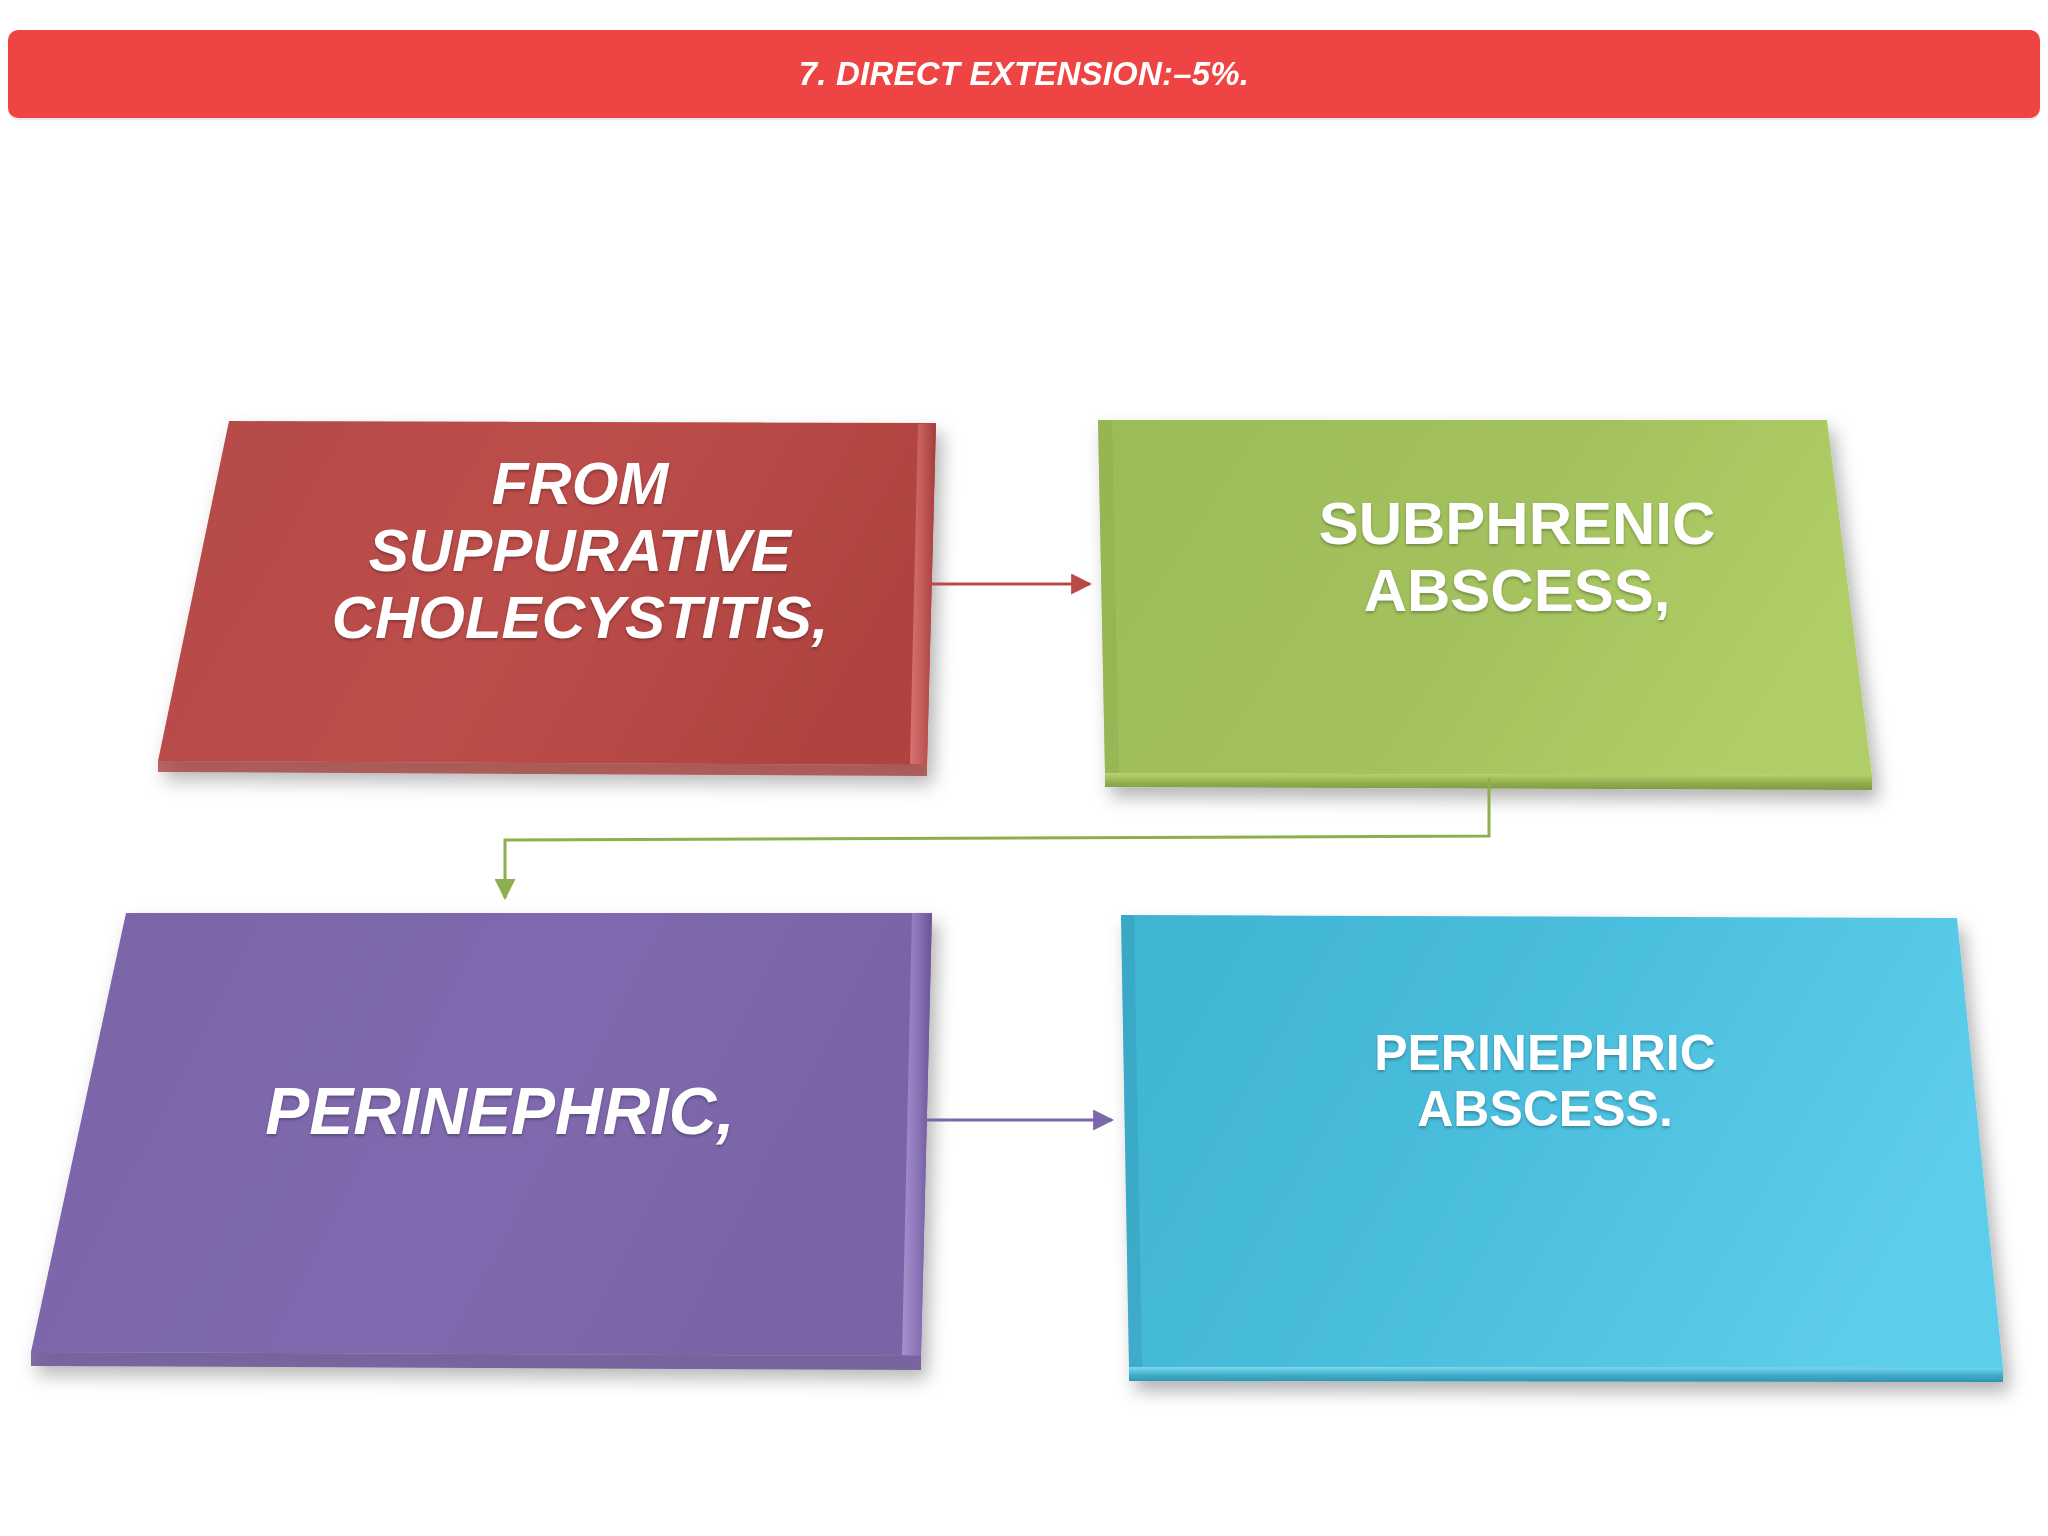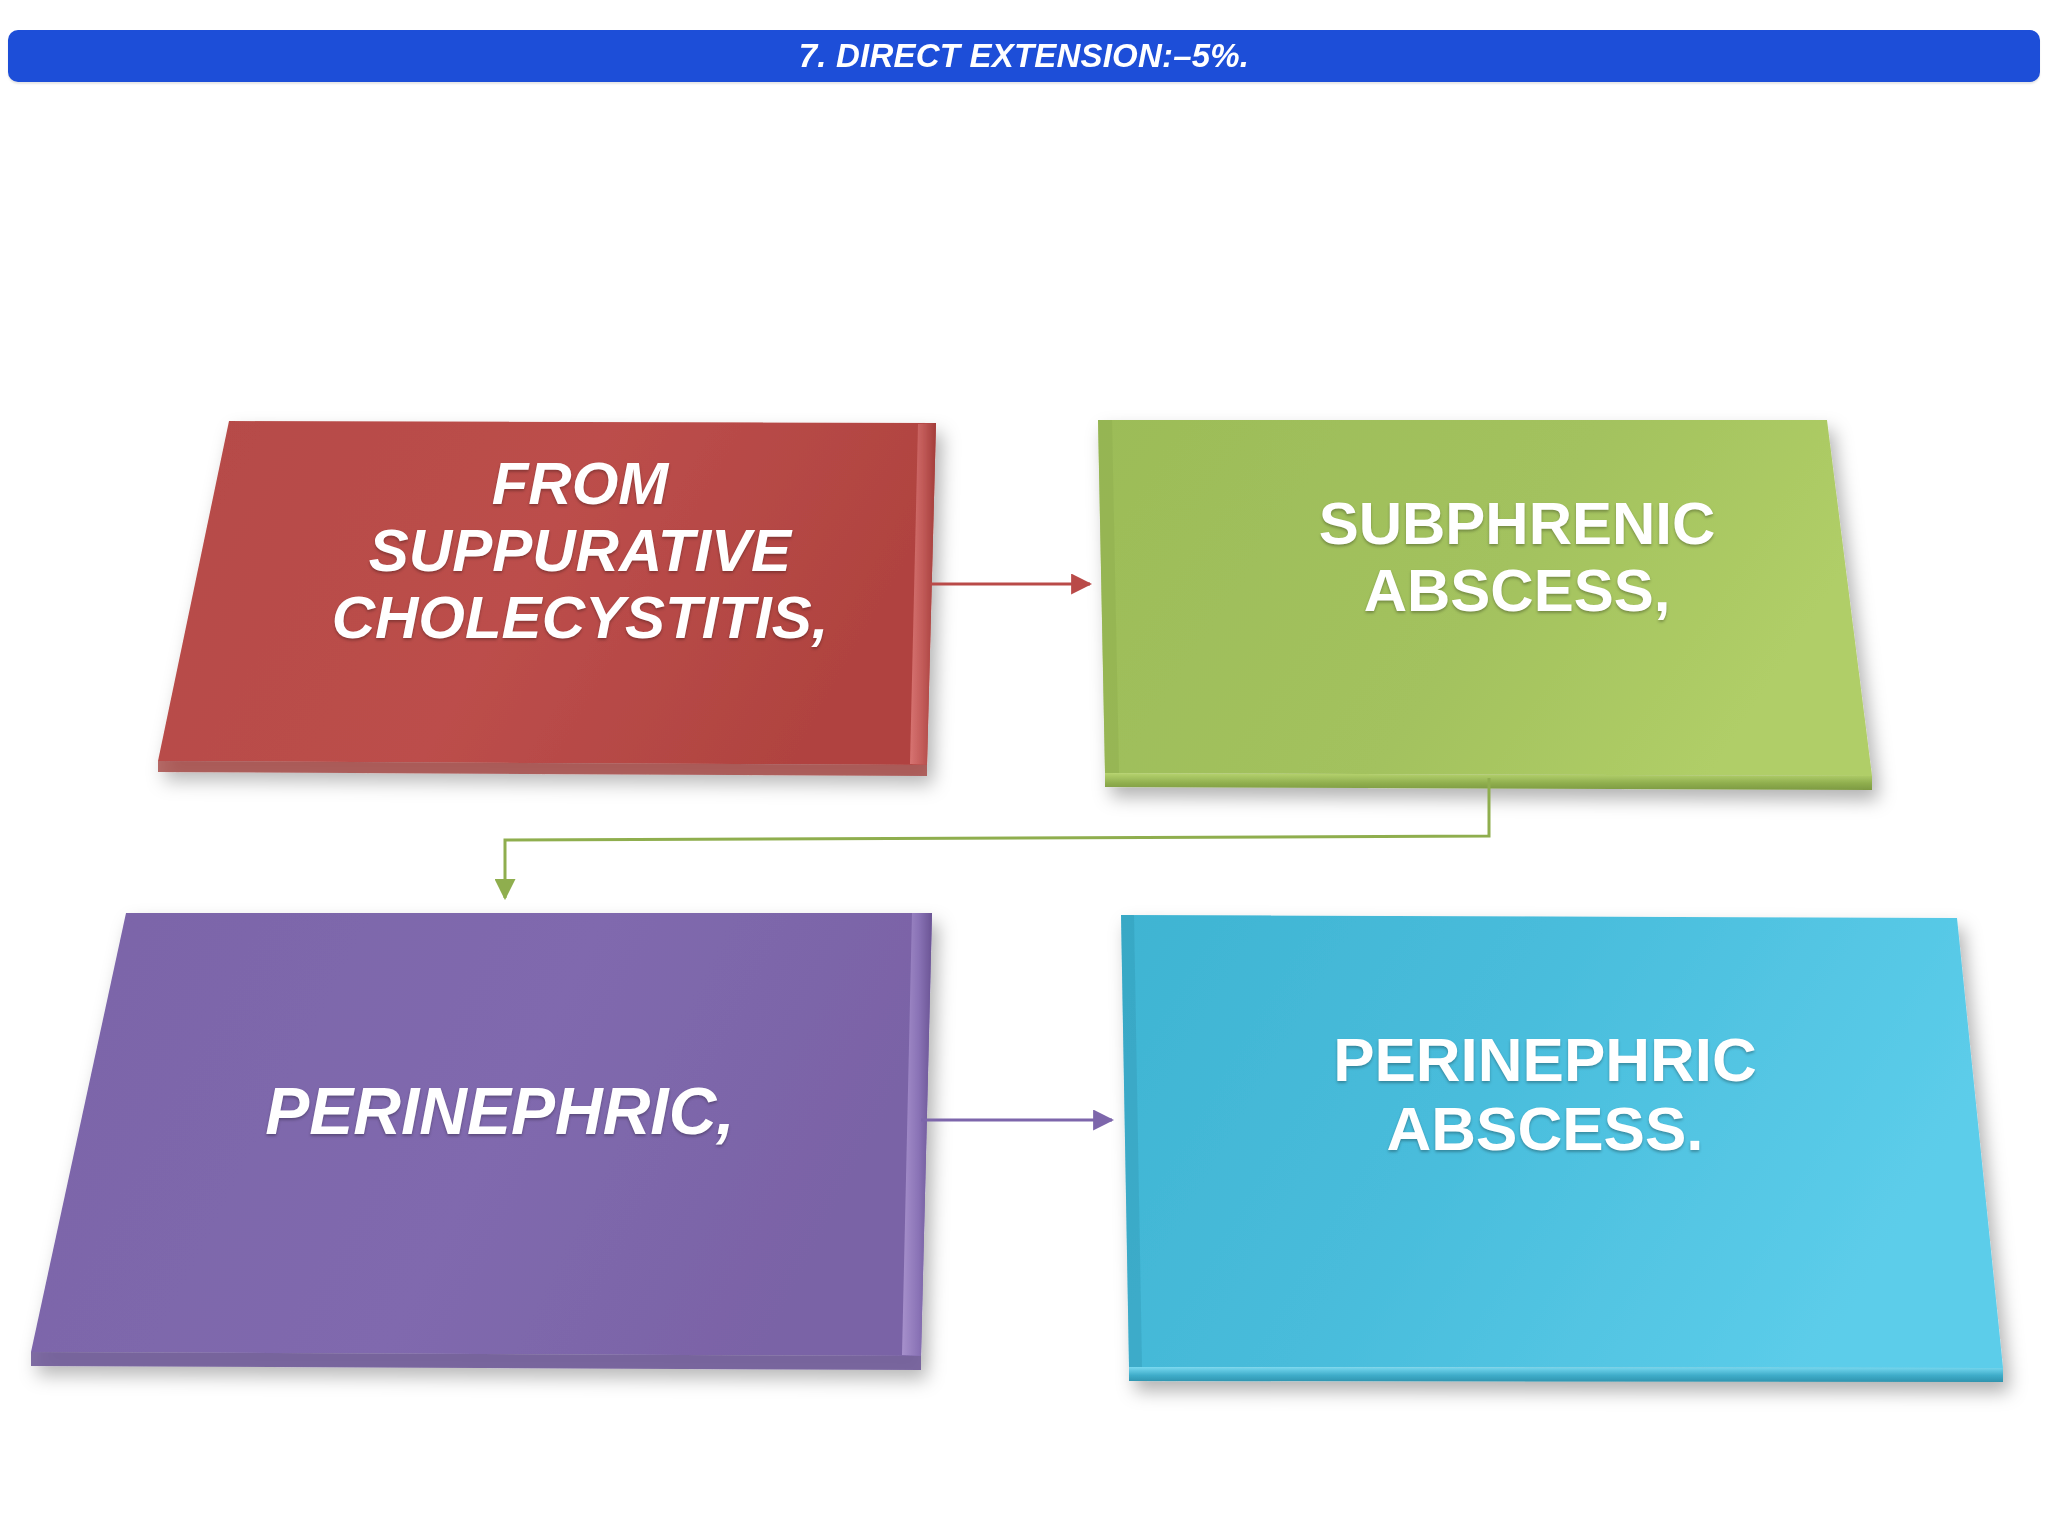--- a/index.html
+++ b/index.html
@@ -14,22 +14,22 @@
     overflow: hidden;
     font-family: "Liberation Sans", sans-serif;
   }
 
   
   #header-bar {
     position: absolute;
     left: 8px;
     top: 30px;
     width: 2032px;
-    height: 52px;
-    background: #1d4ed8;
+    height: 88px;
+    background: #ef4444;
     border-radius: 10px;
     box-shadow: 0 2px 2px rgba(0,0,0,0.10);
     display: flex;
     align-items: center;
     justify-content: center;
     text-align: center;
   }
   #header-title {
     color: #ffffff;
     font-size: 33px;
@@ -65,21 +65,21 @@
   #label-subphrenic {
     left: 1147px; top: 490px;  width: 740px;
     font-size: 60px; font-style: normal;
   }
   #label-perforation {
     left: 100px;  top: 1075px; width: 800px;
     font-size: 66px; font-style: italic;
   }
   #label-perinephric {
     left: 1140px; top: 1025px; width: 810px;
-    font-size: 62px; font-style: normal;
+    font-size: 50px; font-style: normal;
   }
 </style>
 </head>
 <body>
 
 <div id="header-bar">
   <div id="header-title">7. DIRECT EXTENSION:–5%.</div>
 </div>
 
 <svg id="flow-canvas" viewBox="0 0 2048 1536" xmlns="http://www.w3.org/2000/svg">

